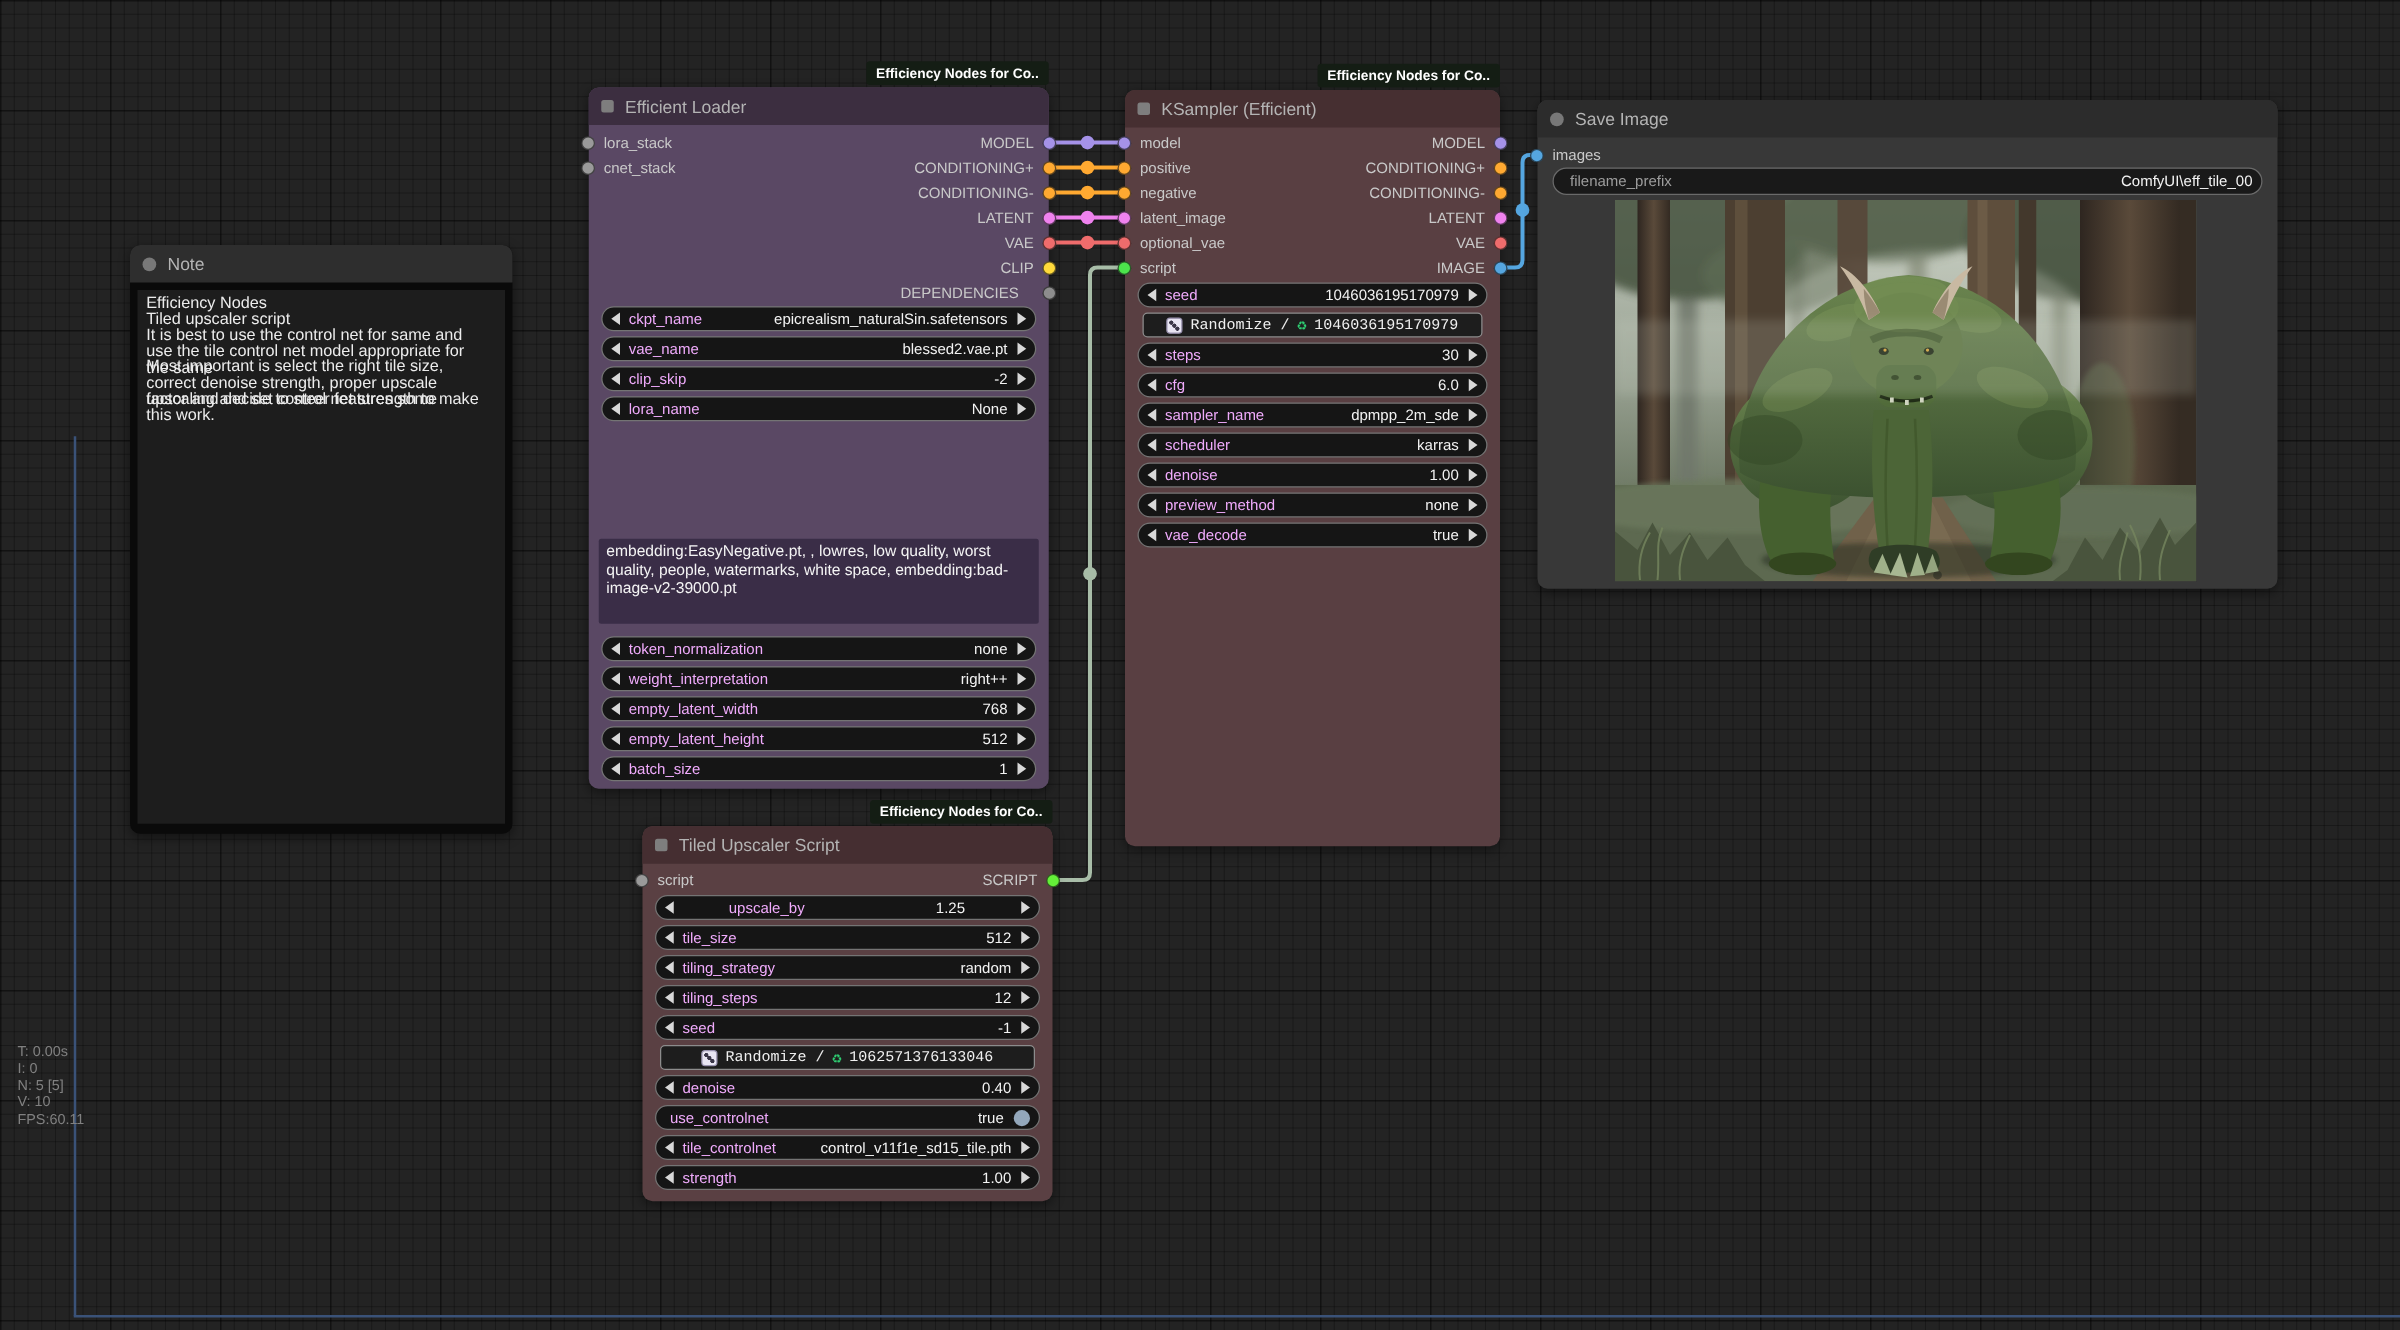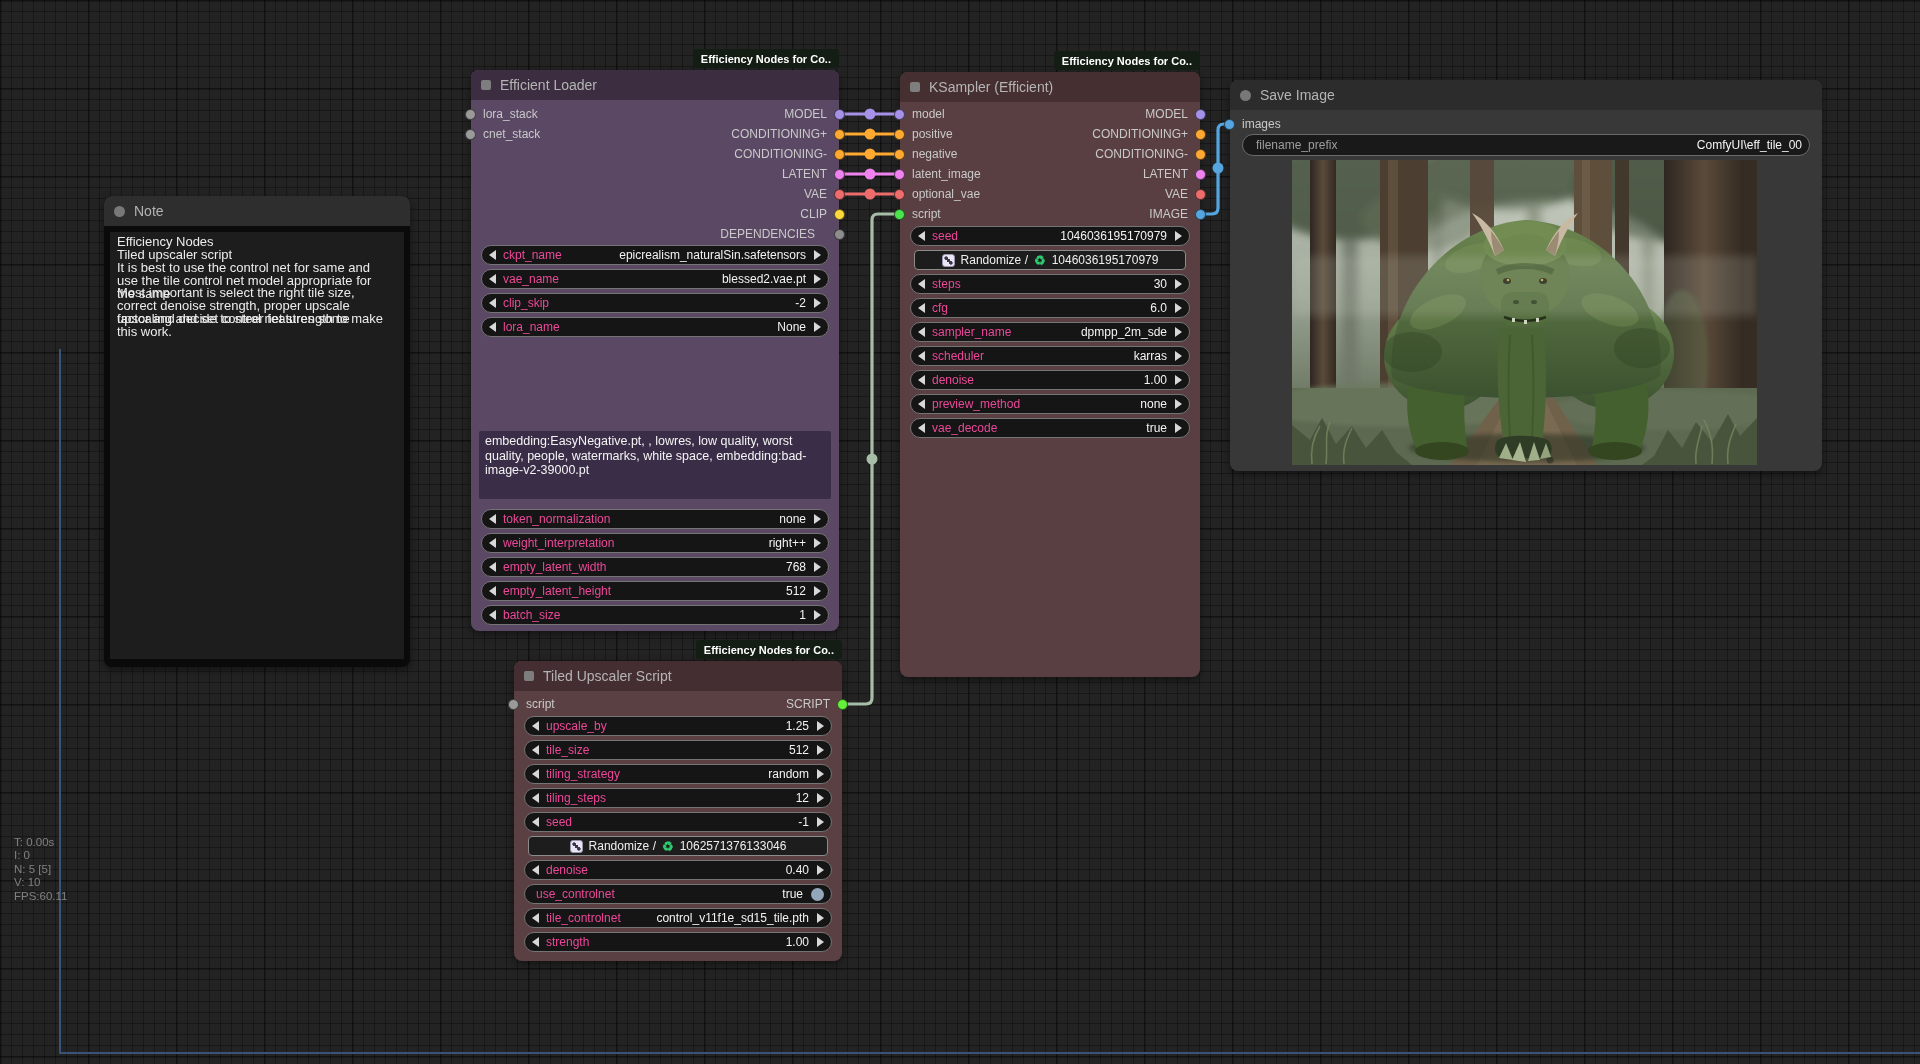--- a/index.html
+++ b/index.html
@@ -25,27 +25,27 @@
   .badge{position:absolute;right:0;top:-21px;height:19px;background:#141d14;color:#fff;
     font-size:11px;font-weight:bold;padding:0 8px;display:flex;align-items:center;border-radius:3px;white-space:nowrap;}
   .port{position:absolute;height:16px;display:flex;align-items:center;gap:7px;font-size:12px;}
   .port.in{left:-6px;}
   .port.out{right:-6px;flex-direction:row-reverse;}
   .port-dot{width:11px;height:11px;border-radius:50%;border:1px solid rgba(20,20,20,.65);box-sizing:border-box;flex:none;}
   .port-label{color:#c9c9c9;white-space:nowrap;}
   .widget{position:absolute;left:10px;right:10px;height:20px;background:#151515;
     border:1px solid #747474;border-radius:10px;display:flex;align-items:center;
     font-size:12px;padding:0 7px;box-sizing:border-box;}
-  .w-label{margin-left:7px;color:#ec4899;white-space:nowrap;}
+  .w-label{margin-left:7px;color:#f0abfc;white-space:nowrap;}
   .w-value{margin-left:auto;color:#f3f3f3;white-space:nowrap;}
   .arr{width:0;height:0;border-top:5px solid transparent;border-bottom:5px solid transparent;flex:none;}
   .arr.l{border-right:7px solid #d8d8d8;}
   .arr.r{border-left:7px solid #d8d8d8;margin-left:8px;}
   .widget.btn{left:14px;right:14px;border-radius:4px;background:#1d1d1d;border-color:#8c8c8c;
-    justify-content:center;gap:6px;color:#efefef;}
+    justify-content:center;gap:6px;color:#efefef;font-family:Liberation Mono, monospace;}
   .die{width:13px;height:13px;border-radius:3px;border:1px solid #9a93b0;box-sizing:border-box;flex:none;
     background:radial-gradient(circle at 28% 28%, #3a3548 1.5px, transparent 1.9px),
                radial-gradient(circle at 72% 72%, #3a3548 1.5px, transparent 1.9px),
                radial-gradient(circle at 50% 50%, #3a3548 1.5px, transparent 1.9px), #e9e5f3;}
   .recycle{color:#2ecc71;font-size:13px;font-weight:bold;line-height:1;}
   .btn-label{color:#efefef;}
   .btn-value{color:#efefef;}
   .widget.toggle .w-label{margin-left:4px;}
   .knob{width:13px;height:13px;border-radius:50%;background:#93a7bb;margin-left:8px;flex:none;}
   .widget.text{left:12px;right:12px;height:22px;border-radius:11px;background:#191919;border-color:#6a6a6a;}
@@ -314,21 +314,21 @@
         <span class="node-title">Tiled Upscaler Script</span>
       </div>
       <div class="port in" style="top: 35px;">
         <span class="port-dot" style="background: rgb(154, 154, 154);"></span>
         <span class="port-label">script</span>
       </div>
       <div class="port out" style="top: 35px;">
         <span class="port-dot" style="background: rgb(100, 239, 56);"></span>
         <span class="port-label">SCRIPT</span>
       </div>
-      <div class="widget" style="top: 55px;">
+      <div class="widget" style="top: 55px; gap: 37px;">
         <span class="arr l"></span>
         <span class="w-label">upscale_by</span>
         <span class="w-value">1.25</span>
         <span class="arr r"></span>
       </div>
       <div class="widget" style="top: 79px;">
         <span class="arr l"></span>
         <span class="w-label">tile_size</span>
         <span class="w-value">512</span>
         <span class="arr r"></span>

